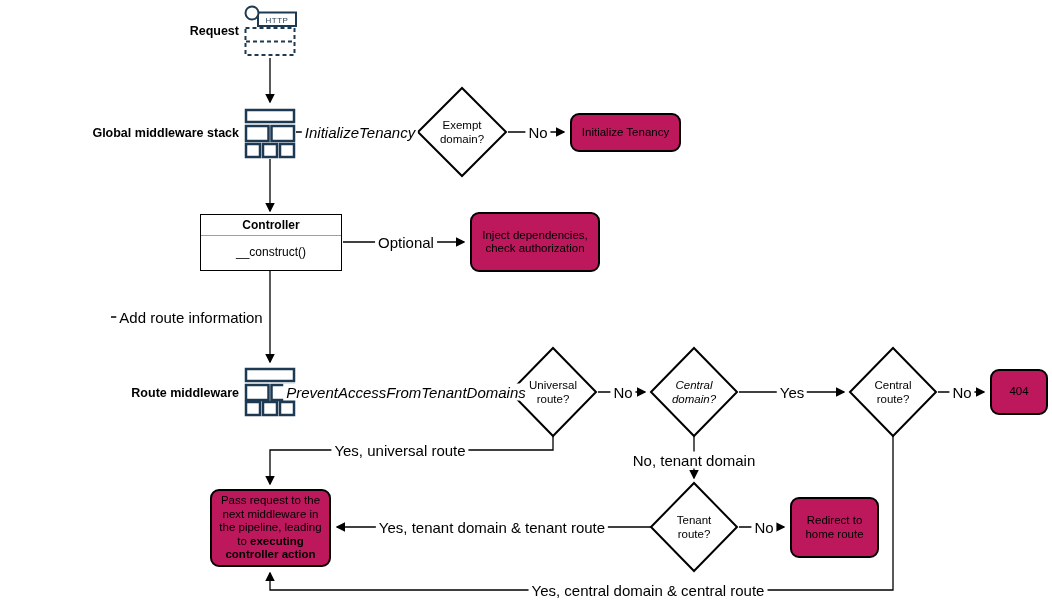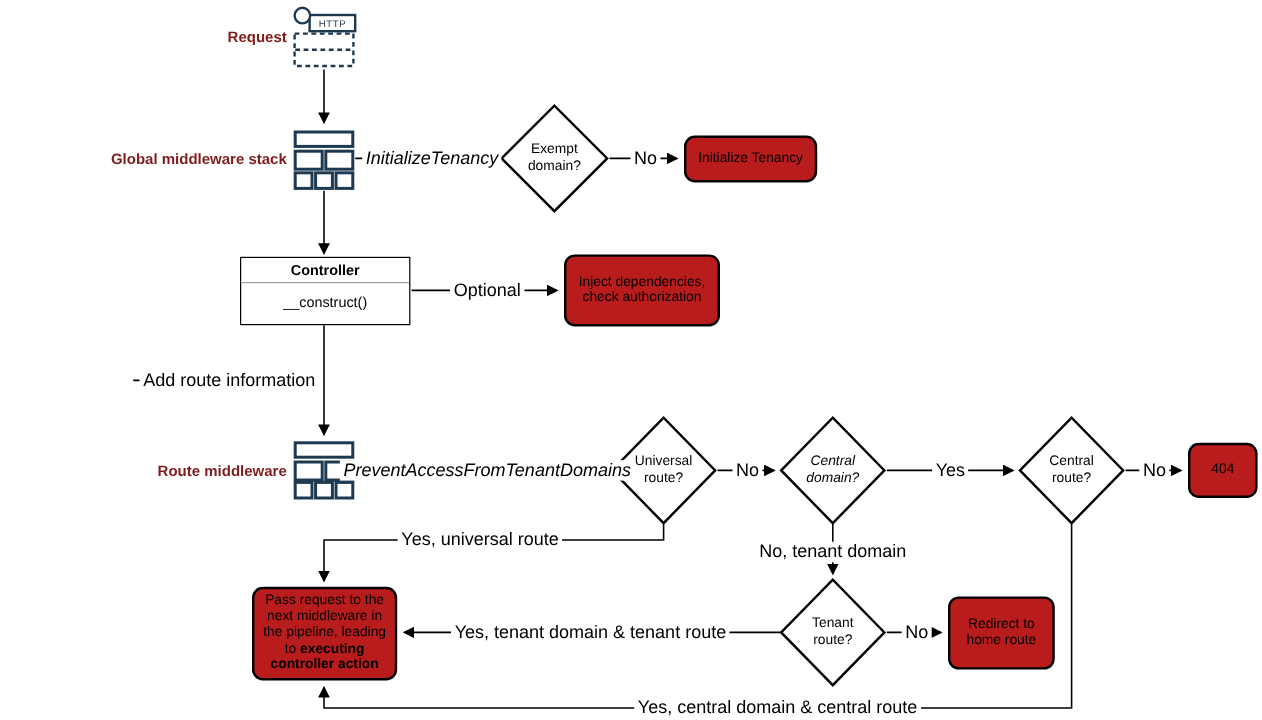--- a/index.html
+++ b/index.html
@@ -1,27 +1,27 @@
 <!DOCTYPE html>
 <html><head>
 <meta charset="utf-8">
 <style>
   html,body{margin:0;padding:0;background:#ffffff;}
   body{font-family:"Liberation Sans", sans-serif;}
   .canvas{position:relative;width:1052px;height:600px;background:#ffffff;overflow:hidden;}
   .canvas svg{position:absolute;left:0;top:0;z-index:1;}
-  .node{position:absolute;z-index:2;background:#b91c1c;display:flex;align-items:center;justify-content:center;
+  .node{position:absolute;z-index:2;background:#be185d;display:flex;align-items:center;justify-content:center;
         text-align:center;font-size:11.5px;color:#000;box-sizing:border-box;line-height:13.5px;}
   .rounded{border:2px solid #000;border-radius:9px;}
   .plain{border:1.5px solid #000;}
   .uml{position:absolute;z-index:2;background:#ffffff;border:1.5px solid #000;box-sizing:border-box;}
   .uml .uml-title{height:20px;display:flex;align-items:center;justify-content:center;
         font-weight:bold;font-size:12px;border-bottom:1px solid #9e9e9e;}
   .uml .uml-body{height:32px;display:flex;align-items:center;justify-content:center;font-size:12px;}
-  .nlabel{position:absolute;z-index:3;font-weight:bold;font-size:12.5px;color:#7f1d1d;
+  .nlabel{position:absolute;z-index:3;font-weight:bold;font-size:12.5px;color:#000000;
         white-space:nowrap;transform:translate(-100%,-50%);}
   .elabel{position:absolute;z-index:3;font-size:15px;color:#000;background:#ffffff;
         padding:0 3px;white-space:nowrap;transform:translate(-50%,-50%);}
   .italic{font-style:italic;}
   .dtext{position:absolute;z-index:3;width:64px;text-align:center;font-size:11.5px;line-height:13.5px;
         color:#000;transform:translate(-50%,-50%);}
   .http{position:absolute;z-index:3;font-size:8px;letter-spacing:0.5px;color:#1e3a52;transform:translate(-50%,-50%);}
   .pass-text{padding:14px 4px;}
 </style>
 </head>

